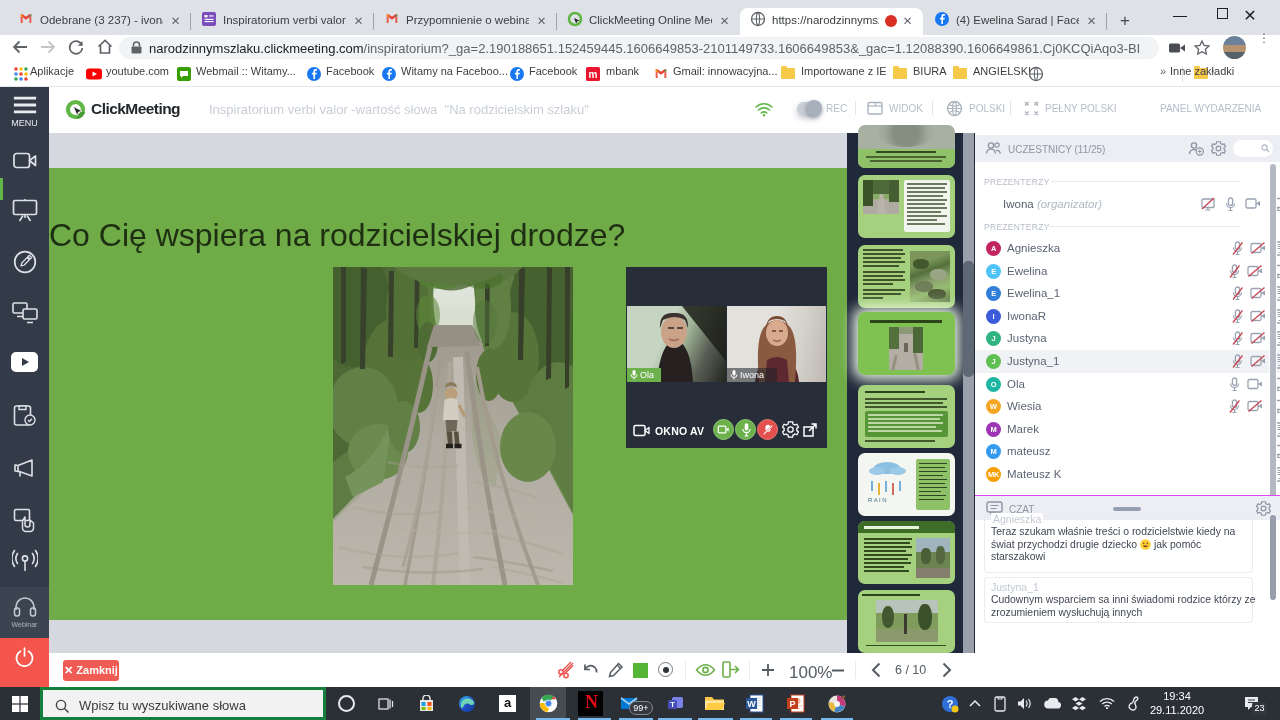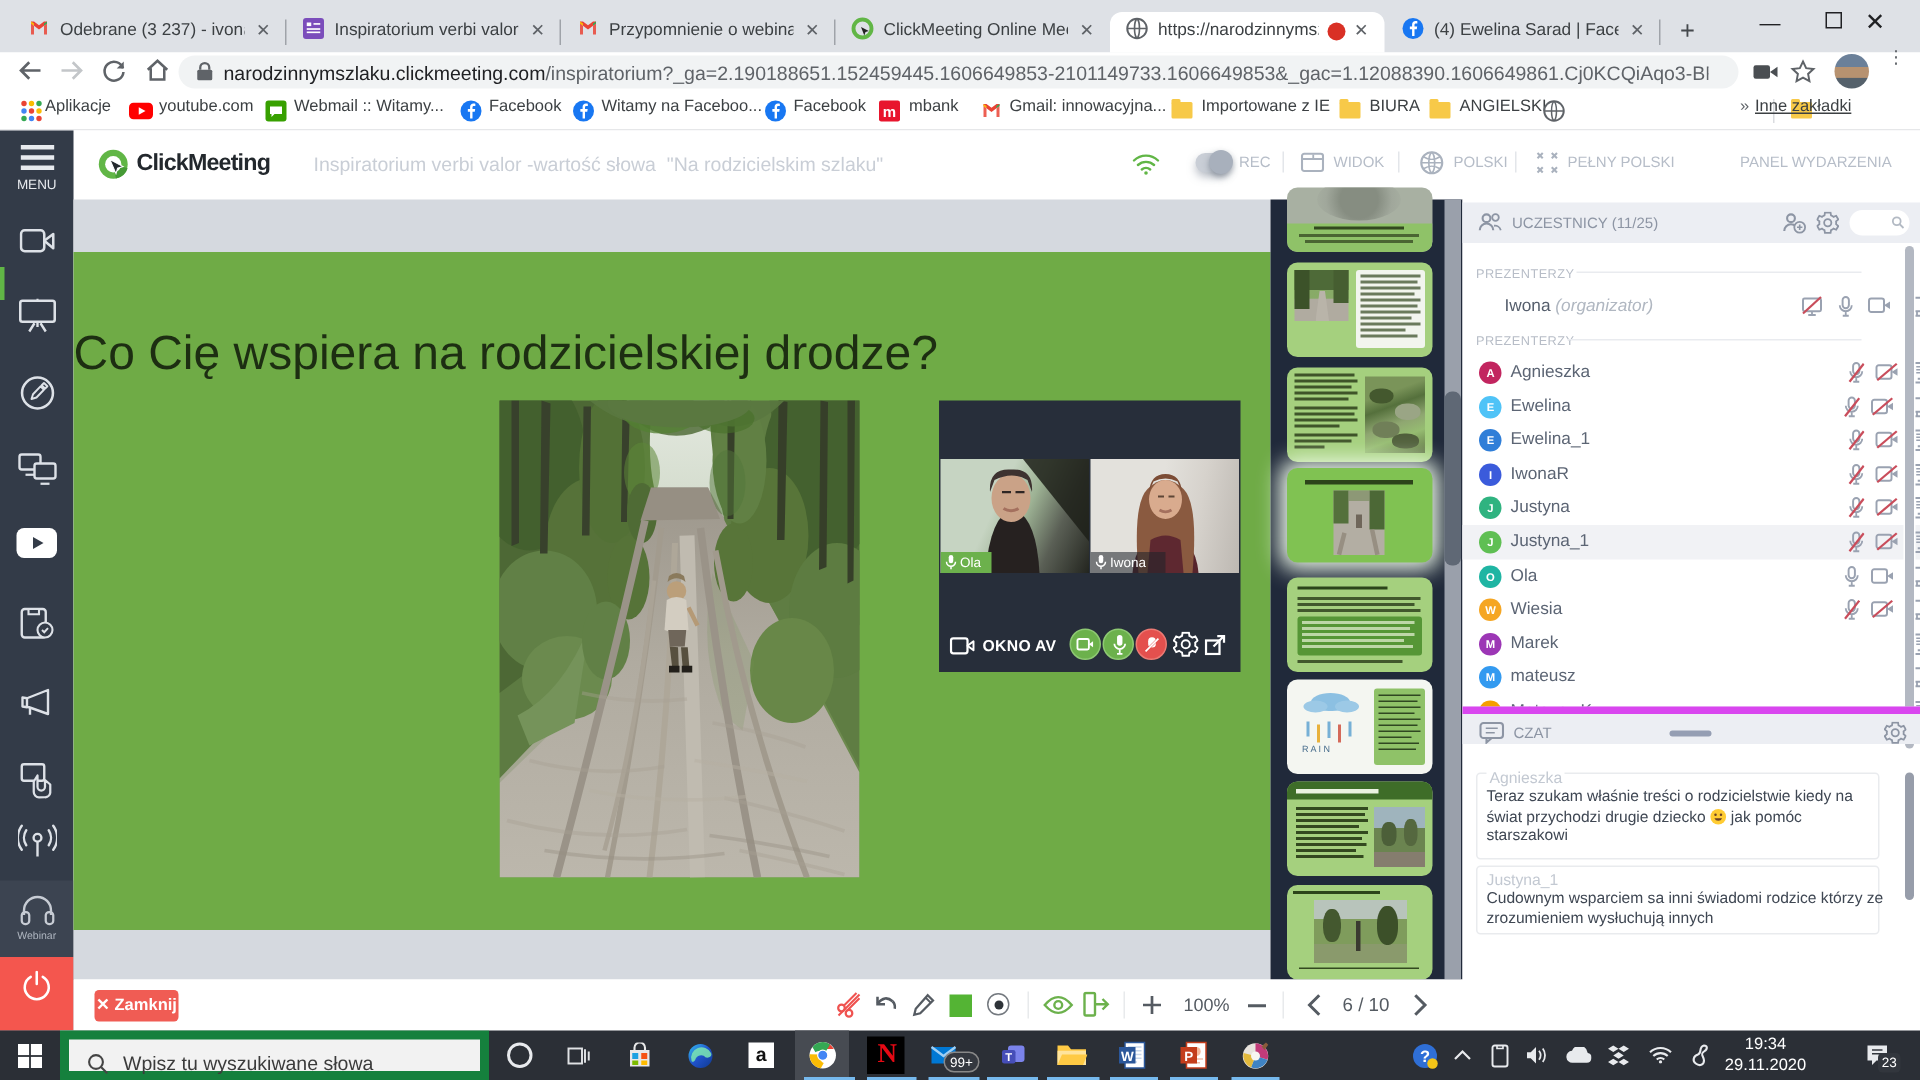--- a/index.html
+++ b/index.html
@@ -210,21 +210,21 @@
   <div class="bk" style="left:973px;">ANGIELSKI</div>
   <svg class="bkic" style="left:1028px;" viewBox="0 0 16 16">
       <circle cx="8" cy="8" r="6.5" fill="none" stroke="#5f6368" stroke-width="1.3"></circle>
       <path d="M1.5 8h13M8 1.5c2.2 1.8 2.2 11.2 0 13M8 1.5c-2.2 1.8-2.2 11.2 0 13" fill="none" stroke="#5f6368" stroke-width="1"></path>
     </svg>
   <div class="bk" style="left:1160px;color:#5f6368;">»</div>
   <div class="abs" style="left:1182px;top:5px;width:1px;height:16px;background:#dadce0;"></div>
   <div class="bkic" style="left:1194px;">
       <div class="folder"></div>
     </div>
-  <div class="bk" style="left:1170px;text-decoration:underline;">Inne zakładki</div>
+  <div class="bk" style="left:1170px;">Inne zakładki</div>
 </div>
 
 <div id="appheader" class="abs">
   <svg class="abs" style="left:16px;top:12px;" width="21" height="21" viewBox="0 0 24 24">
       <circle cx="12" cy="12" r="11" fill="#61b646"></circle>
       <path d="M12 12 L23 15 A11.5 11.5 0 0 1 14 22.8 Z" fill="#459a35"></path>
       <circle cx="12" cy="12" r="6.2" fill="#fff"></circle>
       <path d="M9.5 8.5 19.5 13.8l-4.2 1.2-1.2 4.2z" fill="#23282d" stroke="#fff" stroke-width=".8"></path>
     </svg>
   <div class="abs" style="left:42px;top:13px;font-size:15.5px;font-weight:bold;color:#23282d;letter-spacing:-.55px;">ClickMeeting</div>
@@ -634,21 +634,21 @@
       <circle cx="10.5" cy="7" r="2.6" fill="none" stroke="#6cb14c" stroke-width="1.6"></circle>
     </svg>
   <svg class="abs" style="left:673px;top:8px;" width="18" height="17" viewBox="0 0 18 17">
       <rect x="1" y="1" width="7" height="15" rx="1" fill="none" stroke="#6cb14c" stroke-width="1.6"></rect>
       <path d="M8 8.5h8M13 5l3.5 3.5L13 12" fill="none" stroke="#6cb14c" stroke-width="1.6"></path>
     </svg>
   <div class="abs" style="left:700px;top:8px;width:1px;height:18px;background:#e8eaec;"></div>
   <svg class="abs" style="left:712px;top:10px;" width="14" height="14" viewBox="0 0 14 14">
       <path d="M7 1v12M1 7h12" stroke="#555b62" stroke-width="1.8"></path>
     </svg>
-  <div class="abs" style="left:740px;top:10px;font-size:12px;color:#555b62;">100%</div>
+  <div class="abs" style="left:740px;top:10px;font-size:17px;color:#555b62;">100%</div>
   <svg class="abs" style="left:782px;top:16px;" width="14" height="3" viewBox="0 0 14 3">
       <path d="M1 1.5h12" stroke="#555b62" stroke-width="2"></path>
     </svg>
   <div class="abs" style="left:806px;top:8px;width:1px;height:18px;background:#e8eaec;"></div>
   <svg class="abs" style="left:822px;top:9px;" width="10" height="16" viewBox="0 0 10 16">
       <path d="M8.5 1.5 2 8l6.5 6.5" fill="none" stroke="#555b62" stroke-width="2"></path>
     </svg>
   <div class="abs" style="left:846px;top:10px;font-size:12.5px;color:#555b62;">6 / 10</div>
   <svg class="abs" style="left:893px;top:9px;" width="10" height="16" viewBox="0 0 10 16">
       <path d="M1.5 1.5 8 8l-6.5 6.5" fill="none" stroke="#555b62" stroke-width="2"></path>
@@ -907,21 +907,21 @@
             <path d="M4.5 3.5h4M4.5 5.5h4M4.5 7.5h4" stroke="#9aa2b1" stroke-width="1"></path>
             <path d="M5.5 11.5h2" stroke="#9aa2b1" stroke-width="1.2"></path>
           </svg>
         </div>
       </div>
     </div>
 
   <div class="abs" style="left:294px;top:30px;width:8px;height:352px;background:#fff;"></div>
   <div class="abs" style="left:295px;top:31px;width:6px;height:335px;border-radius:3px;background:#b3b8c2;"></div>
 
-  <div class="abs" style="left:0;top:338px;width:305px;height:25px;background:#eceef3;border-top:5px solid #d946ef;">
+  <div class="abs" style="left:0;top:362px;width:305px;height:25px;background:#eceef3;border-top:1px solid #d946ef;">
     <svg class="abs" style="left:11px;top:5px;" width="17" height="15" viewBox="0 0 17 15">
         <rect x="1" y="1" width="15" height="10" rx="2" fill="none" stroke="#8d95a4" stroke-width="1.4"></rect>
         <path d="M5 11v3l3.5-3" fill="none" stroke="#8d95a4" stroke-width="1.4"></path>
         <path d="M4.5 4.5h8M4.5 7.5h6" stroke="#8d95a4" stroke-width="1.1"></path>
       </svg>
     <div class="abs" style="left:34px;top:8px;font-size:10px;color:#8d95a4;">CZAT</div>
     <div class="abs" style="left:138px;top:11px;width:28px;height:4px;border-radius:2px;background:#959eb3;"></div>
     <svg class="abs" style="left:281px;top:5px;" width="15" height="15" viewBox="0 0 20 20">
         <path d="M10 13.2a3.2 3.2 0 1 1 0-6.4 3.2 3.2 0 0 1 0 6.4zm7.4-1.9.1-1.3-.1-1.3 2-1.6-1.9-3.3-2.4 1a7.6 7.6 0 0 0-2.2-1.3L12.5 1h-5l-.4 2.5c-.8.3-1.5.7-2.2 1.3l-2.4-1L.6 7.1l2 1.6a8 8 0 0 0 0 2.6l-2 1.6 1.9 3.3 2.4-1c.7.6 1.4 1 2.2 1.3l.4 2.5h5l.4-2.5c.8-.3 1.5-.7 2.2-1.3l2.4 1 1.9-3.3z" fill="none" stroke="#8d95a4" stroke-width="1.6"></path>
       </svg>
@@ -943,21 +943,21 @@
 
 </div>
 
 <div id="taskbar" class="abs">
   <svg class="abs" style="left:12px;top:9px;" width="16" height="16" viewBox="0 0 16 16">
       <rect x="0" y="0" width="7.4" height="7.4" fill="#fff"></rect>
       <rect x="8.6" y="0" width="7.4" height="7.4" fill="#fff"></rect>
       <rect x="0" y="8.6" width="7.4" height="7.4" fill="#fff"></rect>
       <rect x="8.6" y="8.6" width="7.4" height="7.4" fill="#fff"></rect>
     </svg>
-  <div class="abs" style="left:40px;top:0;width:286px;height:33px;background:#f2f2f2;border:6px solid #15803d;">
+  <div class="abs" style="left:40px;top:0;width:286px;height:33px;background:#f2f2f2;border:3px solid #15803d;">
     <svg class="abs" style="left:12px;top:9px;" width="15" height="15" viewBox="0 0 15 15">
         <circle cx="6" cy="6" r="4.6" fill="none" stroke="#444" stroke-width="1.4"></circle>
         <path d="m9.5 9.5 4 4" stroke="#444" stroke-width="1.4"></path>
       </svg>
     <div class="abs" style="left:36px;top:8px;font-size:13px;color:#3b3b3b;">Wpisz tu wyszukiwane słowa</div>
   </div>
   <div class="abs" style="left:338px;top:8px;width:17px;height:17px;border-radius:50%;border:2px solid #e8eaed;"></div>
   <svg class="abs" style="left:378px;top:9px;" width="16" height="16" viewBox="0 0 16 16">
       <rect x="1" y="3" width="9" height="10" fill="none" stroke="#dfe1e4" stroke-width="1.3"></rect>
       <path d="M12 3.5v9M14.5 5v6" stroke="#dfe1e4" stroke-width="1.3"></path>

